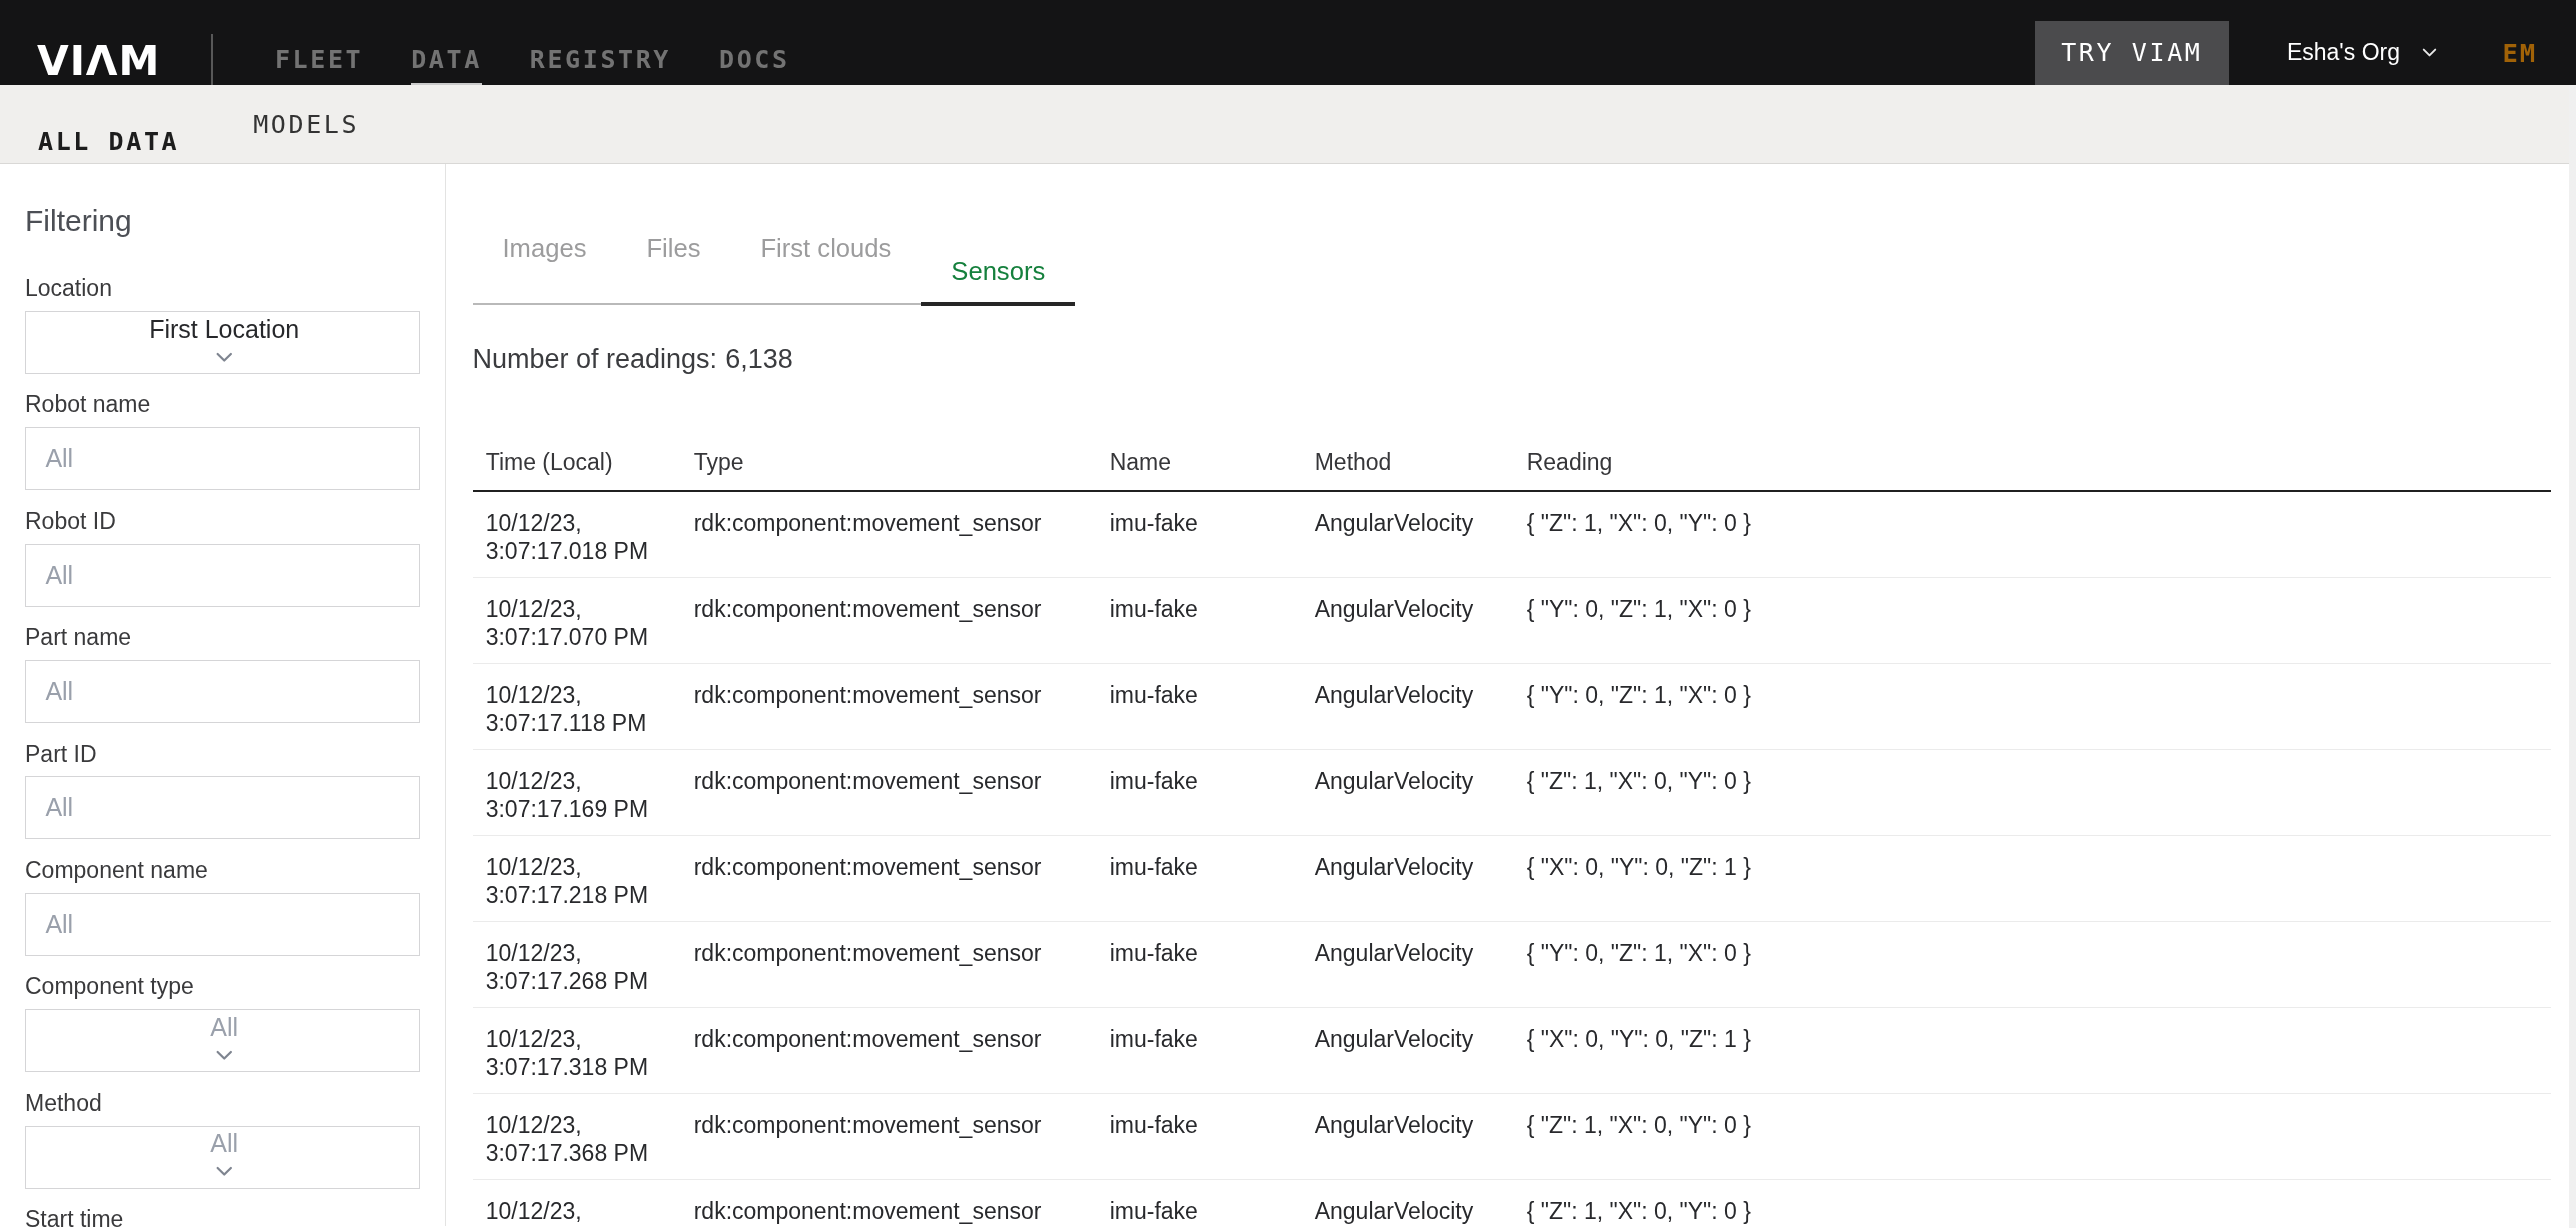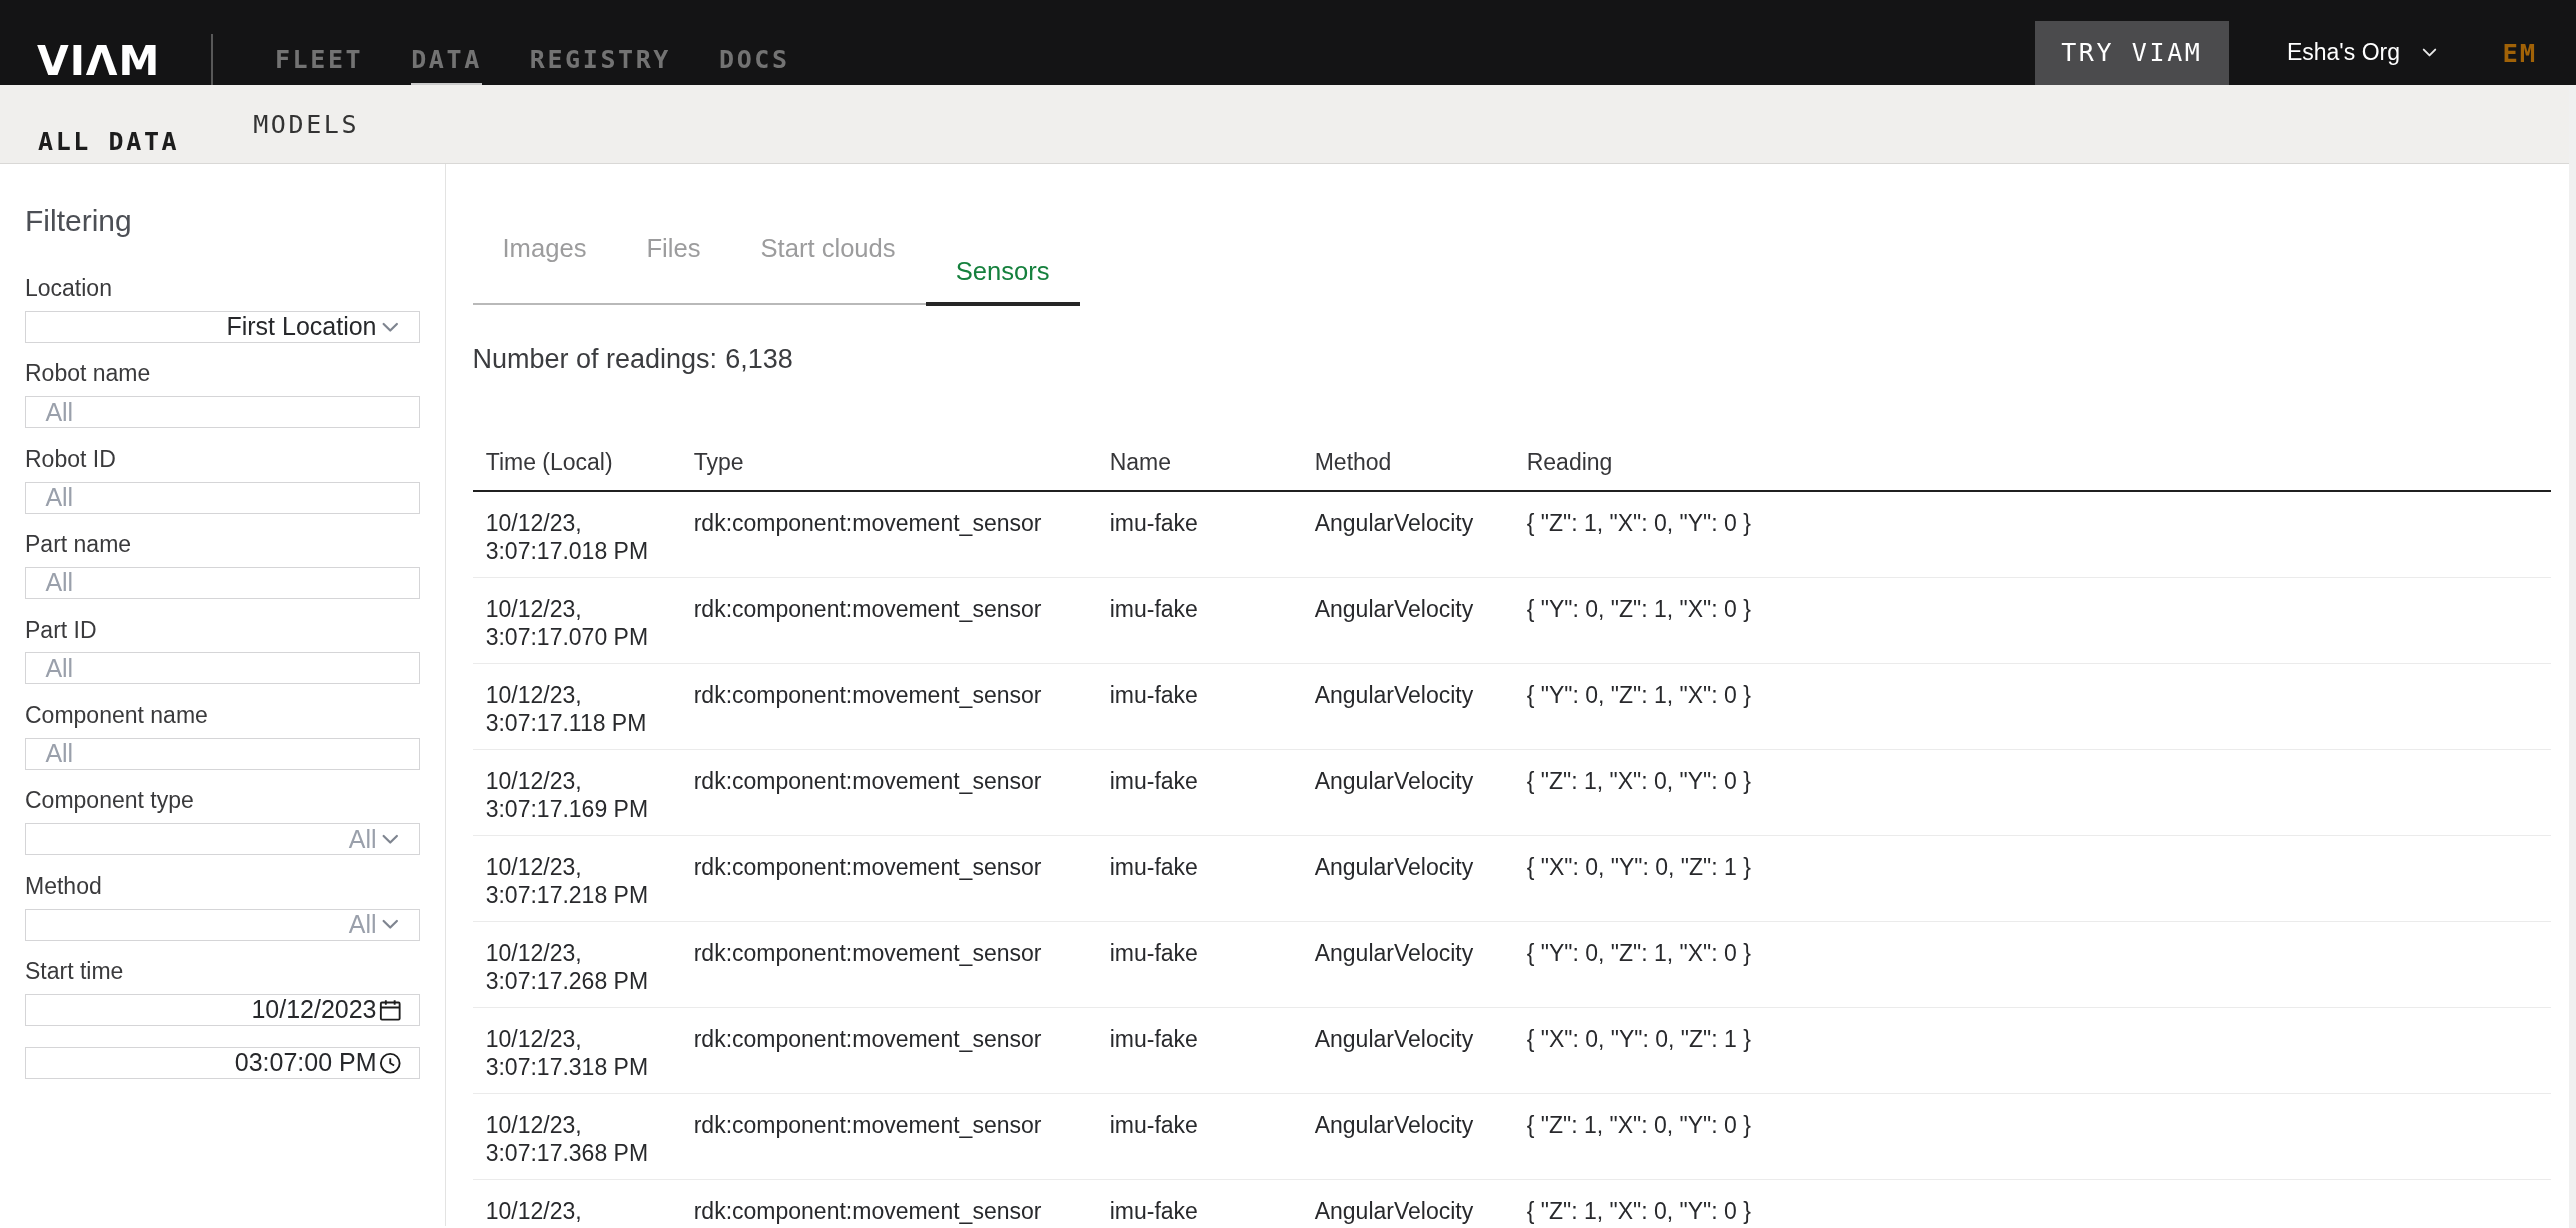--- a/index.html
+++ b/index.html
@@ -33,23 +33,23 @@
   .subnav-tab.active { font-weight: 700; color: #1d1d1d; margin-top: 35px; }
 
   
   .layout { display: flex; height: 1062px; }
 
   
   .sidebar { width: 446px; flex: 0 0 446px; border-right: 1.8px solid #e3e3e2; padding: 39px 25px 0 25px; }
   .sidebar-title { font-size: 30px; font-weight: 400; color: #4c4f55; line-height: 35px; margin-bottom: 37px; }
   .field { margin-bottom: 17.6px; }
   .field-label { font-size: 23px; line-height: 27px; color: #3a3a3c; margin-bottom: 8.8px; }
-  .control { width: 100%; height: 32px; border: 1.8px solid #d5d5d7; background: #ffffff;
-    display: flex; align-items: center; justify-content: flex-end; padding: 0 16px 0 19.4px;
-    font-size: 25px; color: #27282b; cursor: pointer; }
+  .control { width: 100%; height: 63px; border: 1.8px solid #d5d5d7; background: #ffffff;
+    display: flex; align-items: center; justify-content: center; padding: 0 16px 0 19.4px;
+    font-size: 25px; color: #27282b; cursor: pointer; flex-direction: column; }
   .control + .control { margin-top: 21px; }
   .control .value.muted { color: #9aa0ab; }
   input.control { cursor: text; }
   input.control::placeholder { color: #9aa0ab; opacity: 1; }
   .icon { display: inline-flex; }
   .icon svg { width: 100%; height: 100%; }
   .control .icon.chev { width: 26.5px; height: 26.5px; color: #7f8590; }
   .control .icon.pick { width: 26.5px; height: 26.5px; color: #1c1c1c; }
 
   
@@ -181,21 +181,21 @@
             </span>
           </div>
         </div>
       </div>
   </aside>
 
   <main class="main">
     <div class="tabs" id="content-tabs">
         <button class="tab">Images</button>
         <button class="tab">Files</button>
-        <button class="tab">Start clouds</button>
+        <button class="tab">First clouds</button>
         <button class="tab active">Sensors</button>
       </div>
     <div class="readings">
       <span>Number of readings:</span><span class="readings-count">6,138</span>
     </div>
     <div class="table">
       <div class="thead" id="table-head">
           <div class="th">Time (Local)</div>
           <div class="th">Type</div>
           <div class="th">Name</div>

